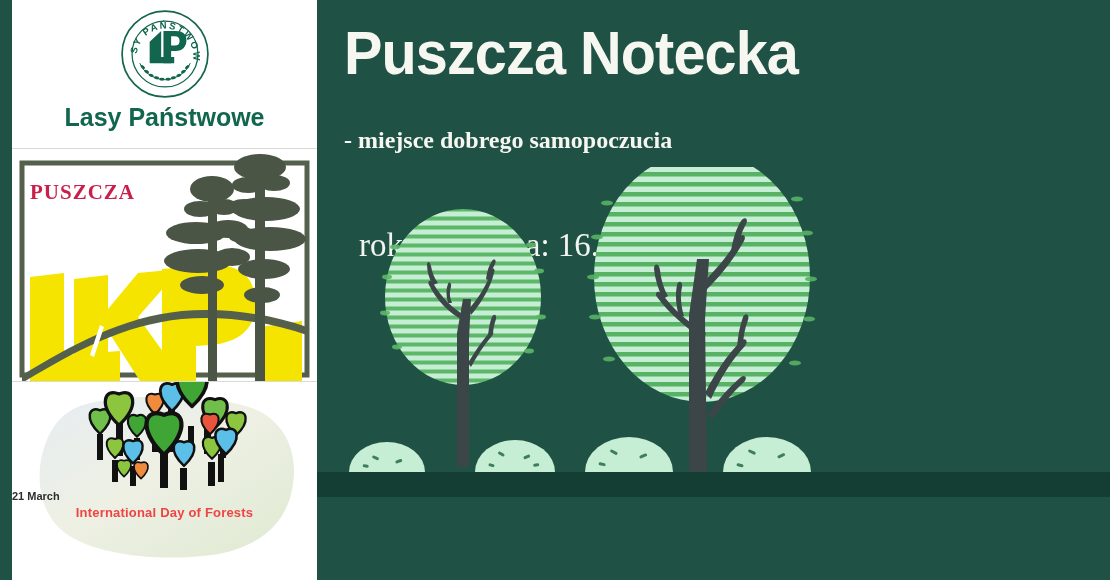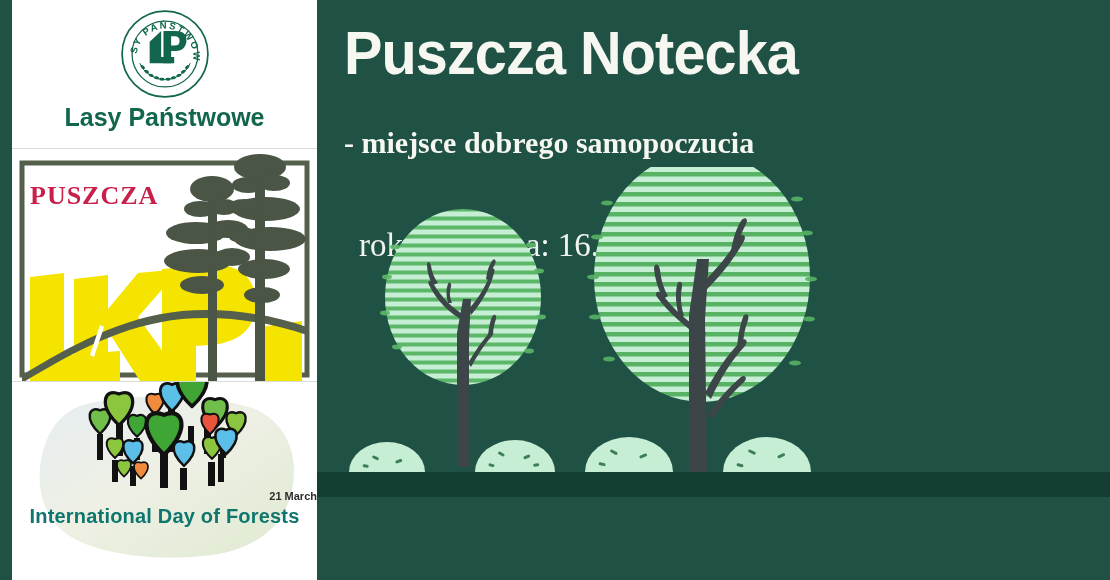--- a/index.html
+++ b/index.html
@@ -32,54 +32,54 @@
     font-family:"Liberation Sans", sans-serif;
     font-weight:bold;font-size:25px;color:#11664d;letter-spacing:0px;
   }
 
   
   #panel-lkp{height:232px;}
   #lkp-svg{position:absolute;left:0;top:0;width:305px;height:232px;}
   #lkp-title{
     position:absolute;left:18px;top:30px;width:190px;
     font-family:"Liberation Serif", serif;
-    font-weight:bold;font-size:26px;line-height:1.28;
+    font-weight:bold;font-size:21px;line-height:1.28;
     color:#c8204a;letter-spacing:1px;
   }
 
   
   #panel-idf{height:199px;}
   #idf-svg{position:absolute;left:0;top:0;width:305px;height:199px;}
   #idf-date{
-    position:absolute;left:0;right:0;top:108px;text-align:right;
+    position:absolute;left:0;right:0;top:108px;text-align:left;
     font-family:"Liberation Sans", sans-serif;
     font-weight:bold;font-size:11px;color:#2d2d2d;
   }
   #idf-name{
     position:absolute;left:0;right:0;top:123px;text-align:center;
     font-family:"Liberation Sans", sans-serif;
-    font-weight:bold;font-size:20px;color:#0f766e;letter-spacing:0.2px;
+    font-weight:bold;font-size:13px;color:#ef4444;letter-spacing:0.2px;
   }
 
   
   #content{
     position:absolute;left:317px;top:0;right:0;height:497px;
   }
   #headline{
     position:absolute;left:27px;top:22px;
     font-family:"Liberation Sans", sans-serif;
     font-weight:bold;font-size:62px;line-height:1;
     color:#f7f7f2;letter-spacing:-1px;
     transform:scaleX(0.93);transform-origin:left top;
     white-space:nowrap;
   }
   #subhead{
     position:absolute;left:27px;top:128px;
     font-family:"Liberation Serif", serif;
-    font-weight:bold;font-size:30px;line-height:1;
+    font-weight:bold;font-size:24px;line-height:1;
     color:#f7f7f2;white-space:nowrap;
   }
   #details{
     position:absolute;left:28px;top:222px;width:620px;
     font-family:"Liberation Serif", serif;
     font-weight:normal;font-size:33px;line-height:1.42;
     color:#f2f4f0;
   }
   #details .line2{display:block;padding-left:14px;}
 

